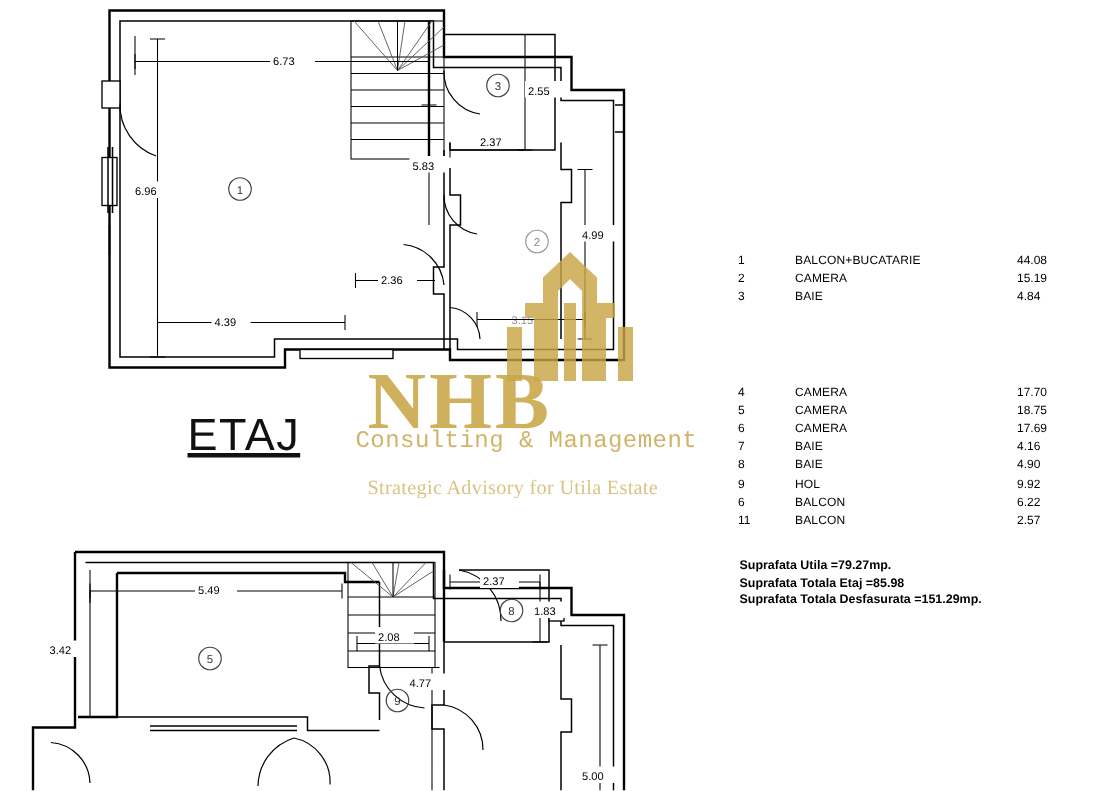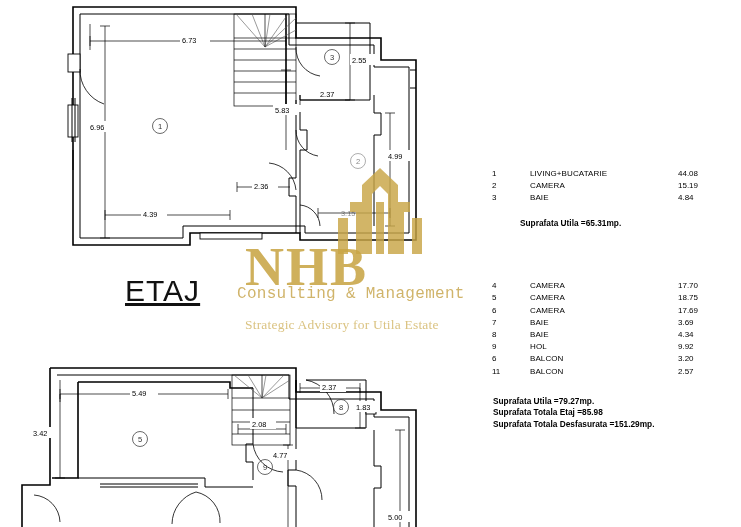--- a/index.html
+++ b/index.html
@@ -358,37 +358,36 @@
     <div class="wm-sub">Consulting &amp; Management</div>
     <div class="wm-tag">Strategic Advisory for  Utila Estate</div>
   </div>
 
   <div id="legend">
 
     <table>
       <tbody>
         <tr>
           <td class="col-idx">1</td>
-          <td class="col-name">LIVING+BUCATARIE</td>
+          <td class="col-name">BALCON+BUCATARIE</td>
           <td class="col-area">44.08</td>
         </tr>
         <tr>
           <td class="col-idx">2</td>
           <td class="col-name">CAMERA</td>
           <td class="col-area">15.19</td>
         </tr>
         <tr>
           <td class="col-idx">3</td>
           <td class="col-name">BAIE</td>
           <td class="col-area">4.84</td>
         </tr>
       </tbody>
     </table>
 
-    <div id="legend-block-1-total" class="total-line">Suprafata Utila =65.31mp.</div>
 
     <table id="legend-block-2">
       <tbody>
         <tr>
           <td class="col-idx">4</td>
           <td class="col-name">CAMERA</td>
           <td class="col-area">17.70</td>
         </tr>
         <tr>
           <td class="col-idx">5</td>
@@ -396,36 +395,36 @@
           <td class="col-area">18.75</td>
         </tr>
         <tr>
           <td class="col-idx">6</td>
           <td class="col-name">CAMERA</td>
           <td class="col-area">17.69</td>
         </tr>
         <tr>
           <td class="col-idx">7</td>
           <td class="col-name">BAIE</td>
-          <td class="col-area">3.69</td>
+          <td class="col-area">4.16</td>
         </tr>
         <tr>
           <td class="col-idx">8</td>
           <td class="col-name">BAIE</td>
-          <td class="col-area">4.34</td>
+          <td class="col-area">4.90</td>
         </tr>
         <tr>
           <td class="col-idx">9</td>
           <td class="col-name">HOL</td>
           <td class="col-area">9.92</td>
         </tr>
         <tr>
           <td class="col-idx">6</td>
           <td class="col-name">BALCON</td>
-          <td class="col-area">3.20</td>
+          <td class="col-area">6.22</td>
         </tr>
         <tr>
           <td class="col-idx">11</td>
           <td class="col-name">BALCON</td>
           <td class="col-area">2.57</td>
         </tr>
       </tbody>
     </table>
 
     <div id="legend-block-2-total">

